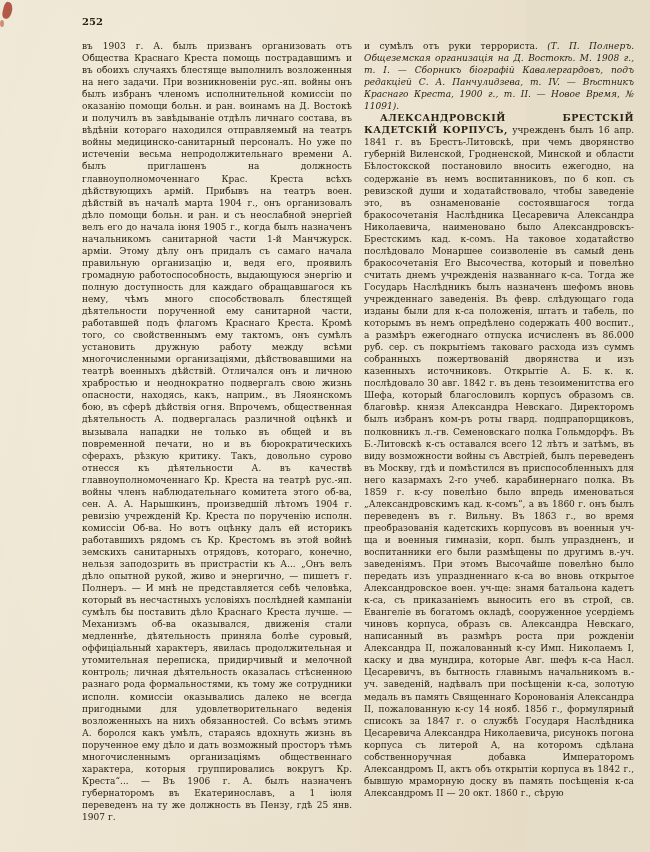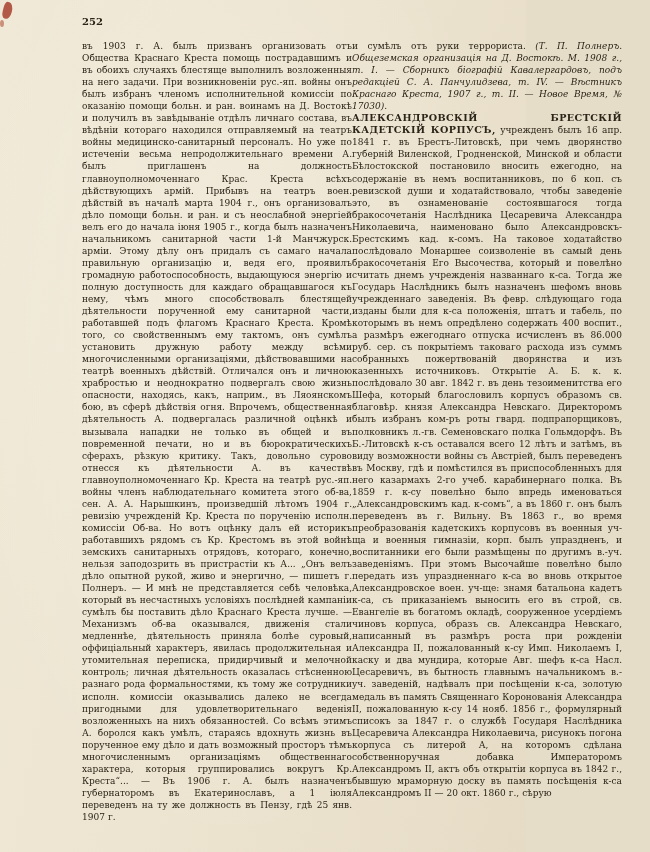--- a/index.html
+++ b/index.html
@@ -51,36 +51,38 @@
   .running-header {
     display: block;
     text-align: center;
     font-weight: bold;
     font-size: 9.5px;
     letter-spacing: 0.2px;
     white-space: nowrap;
   }
   .columns {
     display: flex;
+    gap: 12px;
   }
   .col {
     flex: 0 0 270px;
     width: 270px;
     text-align: justify;
     font-size: 9px;
     line-height: 12.05px;
     word-spacing: 0.15px;
     color: #2b2418;
   }
   .col p { margin: 0; text-indent: 0; }
   .citation { font-style: italic; }
   .article-heading {
     font-weight: bold;
     font-size: 9.6px;
     letter-spacing: 0.45px;
+    margin-left: 16px;
   }
 </style>
 </head>
 <body>
 
 <div class="page">
 
   <div class="scan-artifact"></div>
   <div class="scan-artifact2"></div>
 
@@ -90,21 +92,21 @@
 
   <div class="columns">
 
     <div class="col">
       <p>въ 1903 г. А. былъ призванъ организовать отъ Общества Краснаго Креста помощь пострадавшимъ и въ обоихъ случаяхъ блестяще выполнилъ возложенныя на него задачи. При возникновеніи рус.-яп. войны онъ былъ избранъ членомъ исполнительной комиссіи по оказанію помощи больн. и ран. воинамъ на Д. Востокѣ и получилъ въ завѣдываніе отдѣлъ личнаго состава, въ вѣдѣніи котораго находился отправляемый на театръ войны медицинско-санитарный персоналъ. Но уже по истеченіи весьма непродолжительнаго времени А. былъ приглашенъ на должность главноуполномоченнаго Крас. Креста всѣхъ дѣйствующихъ армій. Прибывъ на театръ воен. дѣйствій въ началѣ марта 1904 г., онъ организовалъ дѣло помощи больн. и ран. и съ неослабной энергіей велъ его до начала іюня 1905 г., когда былъ назначенъ начальникомъ санитарной части 1-й Манчжурск. арміи. Этому дѣлу онъ придалъ съ самаго начала правильную организацію и, ведя его, проявилъ громадную работоспособность, выдающуюся энергію и полную доступность для каждаго обращавшагося къ нему, чѣмъ много способствовалъ блестящей дѣятельности порученной ему санитарной части, работавшей подъ флагомъ Краснаго Креста. Кромѣ того, со свойственнымъ ему тактомъ, онъ сумѣлъ установить дружную работу между всѣми многочисленными организаціями, дѣйствовавшими на театрѣ военныхъ дѣйствій. Отличался онъ и личною храбростью и неоднократно подвергалъ свою жизнь опасности, находясь, какъ, наприм., въ Ляоянскомъ бою, въ сферѣ дѣйствія огня. Впрочемъ, общественная дѣятельность А. подвергалась различной оцѣнкѣ и вызывала нападки не только въ общей и въ повременной печати, но и въ бюрократическихъ сферахъ, рѣзкую критику. Такъ, довольно сурово отнесся къ дѣятельности А. въ качествѣ главноуполномоченнаго Кр. Креста на театрѣ рус.-яп. войны членъ наблюдательнаго комитета этого об-ва, сен. А. А. Нарышкинъ, произведшій лѣтомъ 1904 г. ревизію учрежденій Кр. Креста по порученію исполн. комиссіи Об-ва. Но вотъ оцѣнку далъ ей историкъ работавшихъ рядомъ съ Кр. Крестомъ въ этой войнѣ земскихъ санитарныхъ отрядовъ, котораго, конечно, нельзя заподозрить въ пристрастіи къ А... „Онъ велъ дѣло опытной рукой, живо и энергично, — пишетъ г. Полнеръ. — И мнѣ не представляется себѣ человѣка, который въ несчастныхъ условіяхъ послѣдней кампаніи сумѣлъ бы поставить дѣло Краснаго Креста лучше. — Механизмъ об-ва оказывался, движенія стали медленнѣе, дѣятельность приняла болѣе суровый, оффиціальный характеръ, явилась продолжительная и утомительная переписка, придирчивый и мелочной контроль; личная дѣятельность оказалась стѣсненною разнаго рода формальностями, къ тому же сотрудники исполн. комиссіи оказывались далеко не всегда пригодными для удовлетворительнаго веденія возложенныхъ на нихъ обязанностей. Со всѣмъ этимъ А. боролся какъ умѣлъ, стараясь вдохнуть жизнь въ порученное ему дѣло и дать возможный просторъ тѣмъ многочисленнымъ организаціямъ общественнаго характера, которыя группировались вокругъ Кр. Креста“... — Въ 1906 г. А. былъ назначенъ губернаторомъ въ Екатеринославъ, а 1 іюля переведенъ на ту же должность въ Пензу, гдѣ 25 янв. 1907 г.</p>
     </div>
 
     <div class="col">
       <p>
         <span>и сумѣлъ отъ руки террориста.</span>
-        <span class="citation">(Т. П. Полнеръ. Общеземская организація на Д. Востокѣ. М. 1908 г., т. I. — Сборникъ біографій Кавалергардовъ, подъ редакціей С. А. Панчулидзева, т. IV. — Вѣстникъ Краснаго Креста, 1907 г., т. II. — Новое Время, № 17030).</span>
+        <span class="citation">(Т. П. Полнеръ. Общеземская организація на Д. Востокѣ. М. 1908 г., т. I. — Сборникъ біографій Кавалергардовъ, подъ редакціей С. А. Панчулидзева, т. IV. — Вѣстникъ Краснаго Креста, 1900 г., т. II. — Новое Время, № 11091).</span>
       </p>
       <p>
         <span class="article-heading">АЛЕКСАНДРОВСКІЙ БРЕСТСКІЙ КАДЕТСКІЙ КОРПУСЪ,</span>
         <span>учрежденъ былъ 16 апр. 1841 г. въ Брестъ-Литовскѣ, при чемъ дворянство губерній Виленской, Гродненской, Минской и области Бѣлостокской постановило вносить ежегодно, на содержаніе въ немъ воспитанниковъ, по 6 коп. съ ревизской души и ходатайствовало, чтобы заведеніе это, въ ознаменованіе состоявшагося тогда бракосочетанія Наслѣдника Цесаревича Александра Николаевича, наименовано было Александровскъ-Брестскимъ кад. к-сомъ. На таковое ходатайство послѣдовало Монаршее соизволеніе въ самый день бракосочетанія Его Высочества, который и повелѣно считать днемъ учрежденія названнаго к-са. Тогда же Государь Наслѣдникъ былъ назначенъ шефомъ вновь учрежденнаго заведенія. Въ февр. слѣдующаго года изданы были для к-са положенія, штатъ и табель, по которымъ въ немъ опредѣлено содержать 400 воспит., а размѣръ ежегоднаго отпуска исчисленъ въ 86.000 руб. сер. съ покрытіемъ таковаго расхода изъ суммъ собранныхъ пожертвованій дворянства и изъ казенныхъ источниковъ. Открытіе А. Б. к. к. послѣдовало 30 авг. 1842 г. въ день тезоименитства его Шефа, который благословилъ корпусъ образомъ св. благовѣр. князя Александра Невскаго. Директоромъ былъ избранъ ком-ръ роты гвард. подпрапорщиковъ, полковникъ л.-гв. Семеновскаго полка Гольмдорфъ. Въ Б.-Литовскѣ к-съ оставался всего 12 лѣтъ и затѣмъ, въ виду возможности войны съ Австріей, былъ переведенъ въ Москву, гдѣ и помѣстился въ приспособленныхъ для него казармахъ 2-го учеб. карабинернаго полка. Въ 1859 г. к-су повелѣно было впредь именоваться „Александровскимъ кад. к-сомъ“, а въ 1860 г. онъ былъ переведенъ въ г. Вильну. Въ 1863 г., во время преобразованія кадетскихъ корпусовъ въ военныя уч-ща и военныя гимназіи, корп. былъ упраздненъ, и воспитанники его были размѣщены по другимъ в.-уч. заведеніямъ. При этомъ Высочайше повелѣно было передать изъ упраздненнаго к-са во вновь открытое Александровское воен. уч-ще: знамя батальона кадетъ к-са, съ приказаніемъ выносить его въ строй, св. Евангеліе въ богатомъ окладѣ, сооруженное усердіемъ чиновъ корпуса, образъ св. Александра Невскаго, написанный въ размѣръ роста при рожденіи Александра II, пожалованный к-су Имп. Николаемъ I, каску и два мундира, которые Авг. шефъ к-са Насл. Цесаревичъ, въ бытность главнымъ начальникомъ в.-уч. заведеній, надѣвалъ при посѣщеніи к-са, золотую медаль въ память Священнаго Коронованія Александра II, пожалованную к-су 14 нояб. 1856 г., формулярный списокъ за 1847 г. о службѣ Государя Наслѣдника Цесаревича Александра Николаевича, рисунокъ погона корпуса съ литерой А, на которомъ сдѣлана собственноручная добавка Императоромъ Александромъ II, актъ объ открытіи корпуса въ 1842 г., бывшую мраморную доску въ память посѣщенія к-са Александромъ II — 20 окт. 1860 г., сѣрую</span>
       </p>
     </div>
 
   </div>
 </div>
 

